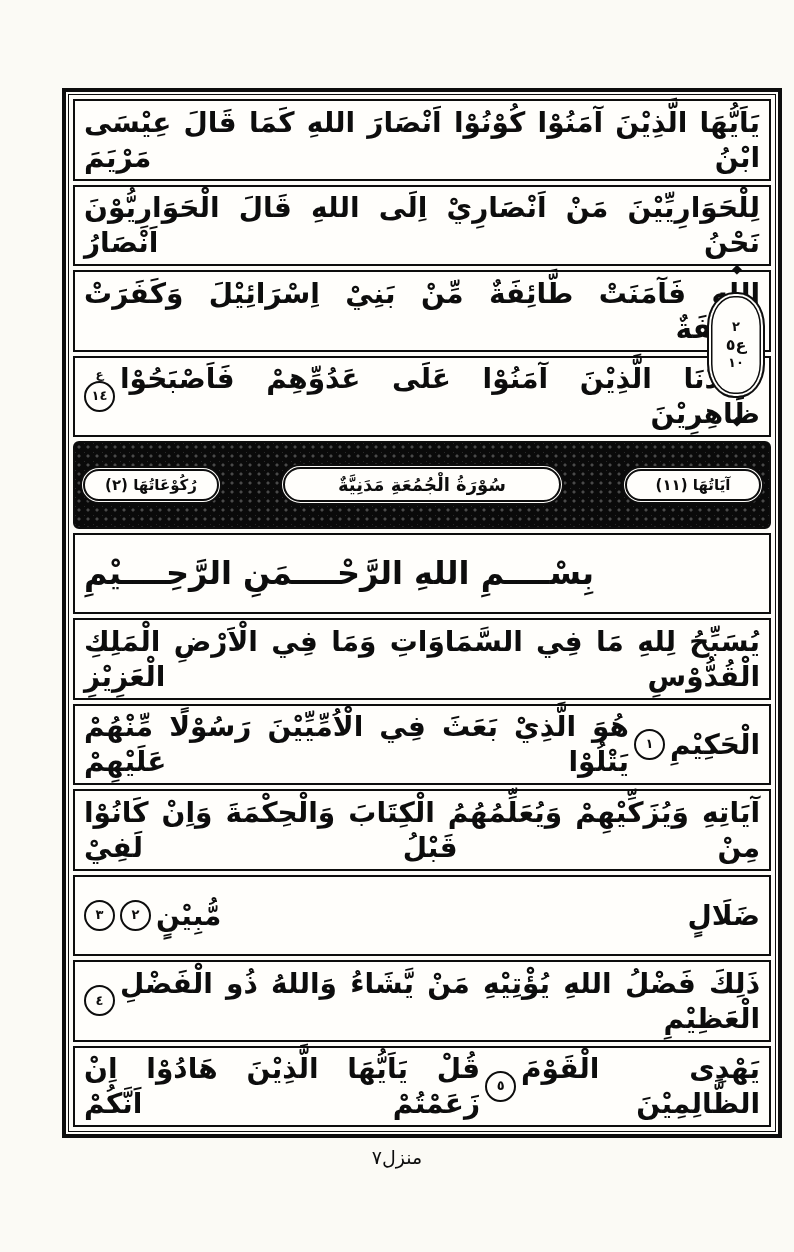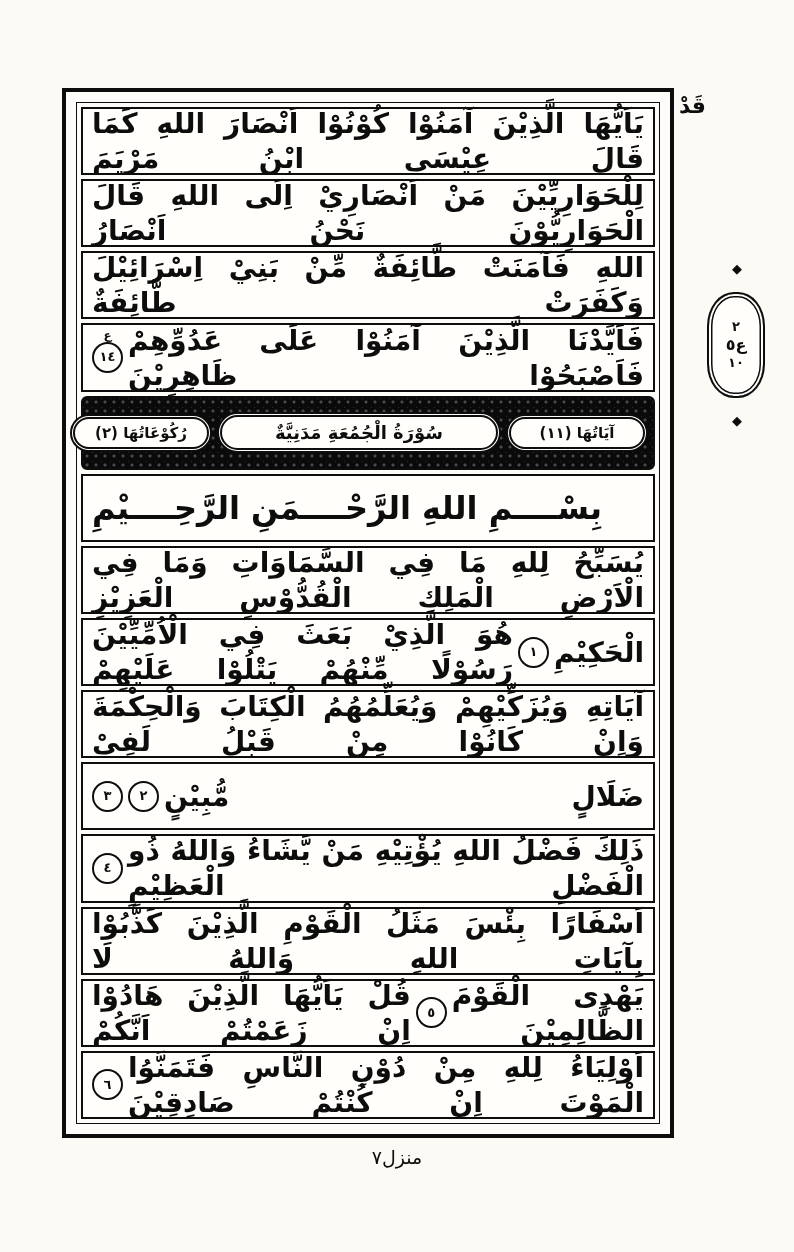--- a/index.html
+++ b/index.html
@@ -14,22 +14,22 @@
     position:absolute;top:46px;left:92px;right:88px;
     display:flex;justify-content:space-between;align-items:flex-end;
     font-weight:bold;
   }
   .hdr-group{direction:rtl;display:flex;align-items:flex-end;gap:7px;white-space:nowrap;}
   .hdr-main{font-size:22px;margin-top:47px;}
   .hdr-num{font-size:14px;padding-bottom:2px;}
   .hdr-page{font-size:19px;letter-spacing:1px;}
   
   .frame{
-    position:absolute;left:62px;top:88px;width:612px;height:1050px;
-    border:4px solid #0d0d0d;padding:10px;box-sizing:border-box;background:#fdfcf8;
+    position:absolute;left:62px;top:88px;width:720px;height:1050px;
+    border:4px solid #0d0d0d;padding:2px;box-sizing:border-box;background:#fdfcf8;
   }
   .frame-inner{
     border:1.5px solid #0d0d0d;height:100%;box-sizing:border-box;
     padding:4px;display:flex;flex-direction:column;gap:4px;
   }
   .row{
     border:2.5px solid #0d0d0d;flex:1 1 0;min-height:0;
     display:flex;align-items:center;gap:5px;
     padding:0 9px;direction:rtl;background:#fffefb;
   }
@@ -140,30 +140,23 @@
       <div class="row text-row">
         <span class="ayah-text">ضَلَالٍ مُّبِيْنٍ</span>
         <span class="ayah-marker">٢</span>
         <span class="ayah-marker">٣</span>
       </div>
       <div class="row text-row">
         <span class="ayah-text">ذَلِكَ فَضْلُ اللهِ يُؤْتِيْهِ مَنْ يَّشَاءُ وَاللهُ ذُو الْفَضْلِ الْعَظِيْمِ</span>
         <span class="ayah-marker">٤</span>
       </div>
       <div class="row text-row">
-        <span class="ayah-text">اَسْفَارًا بِئْسَ مَثَلُ الْقَوْمِ الَّذِيْنَ كَذَّبُوْا بِآيَاتِ اللهِ وَاللهُ لَا</span>
-      </div>
-      <div class="row text-row">
         <span class="ayah-text">يَهْدِى الْقَوْمَ الظَّالِمِيْنَ</span>
         <span class="ayah-marker">٥</span>
         <span class="ayah-text">قُلْ يَاَيُّهَا الَّذِيْنَ هَادُوْا اِنْ زَعَمْتُمْ اَنَّكُمْ</span>
-      </div>
-      <div class="row text-row">
-        <span class="ayah-text">اَوْلِيَاءُ لِلهِ مِنْ دُوْنِ النَّاسِ فَتَمَنَّوُا الْمَوْتَ اِنْ كُنْتُمْ صَادِقِيْنَ</span>
-        <span class="ayah-marker">٦</span>
       </div>
     </div>
 </div>
 
 <div class="margin-ornament">
   <span class="orn-finial top">◆</span>
   <span class="orn-line">٢</span>
   <span class="orn-line big">ع٥</span>
   <span class="orn-line">١٠</span>
   <span class="orn-finial bottom">◆</span>

